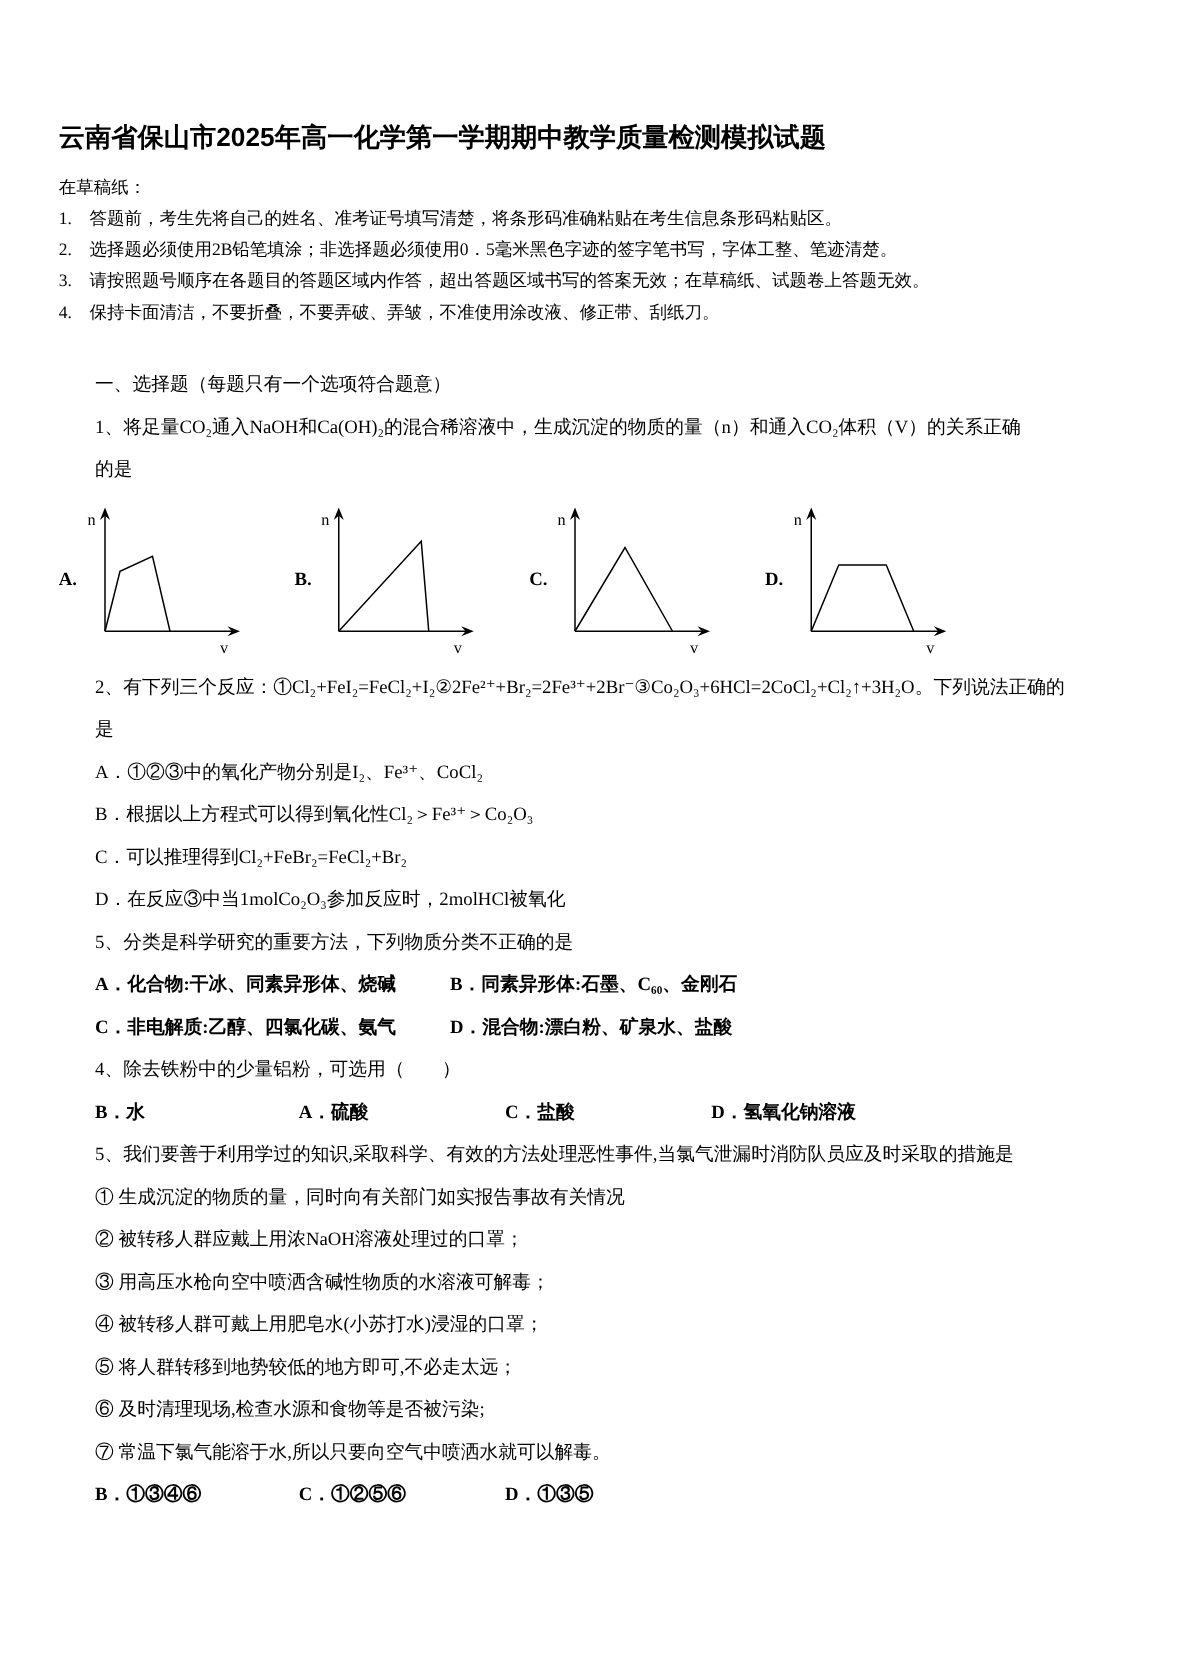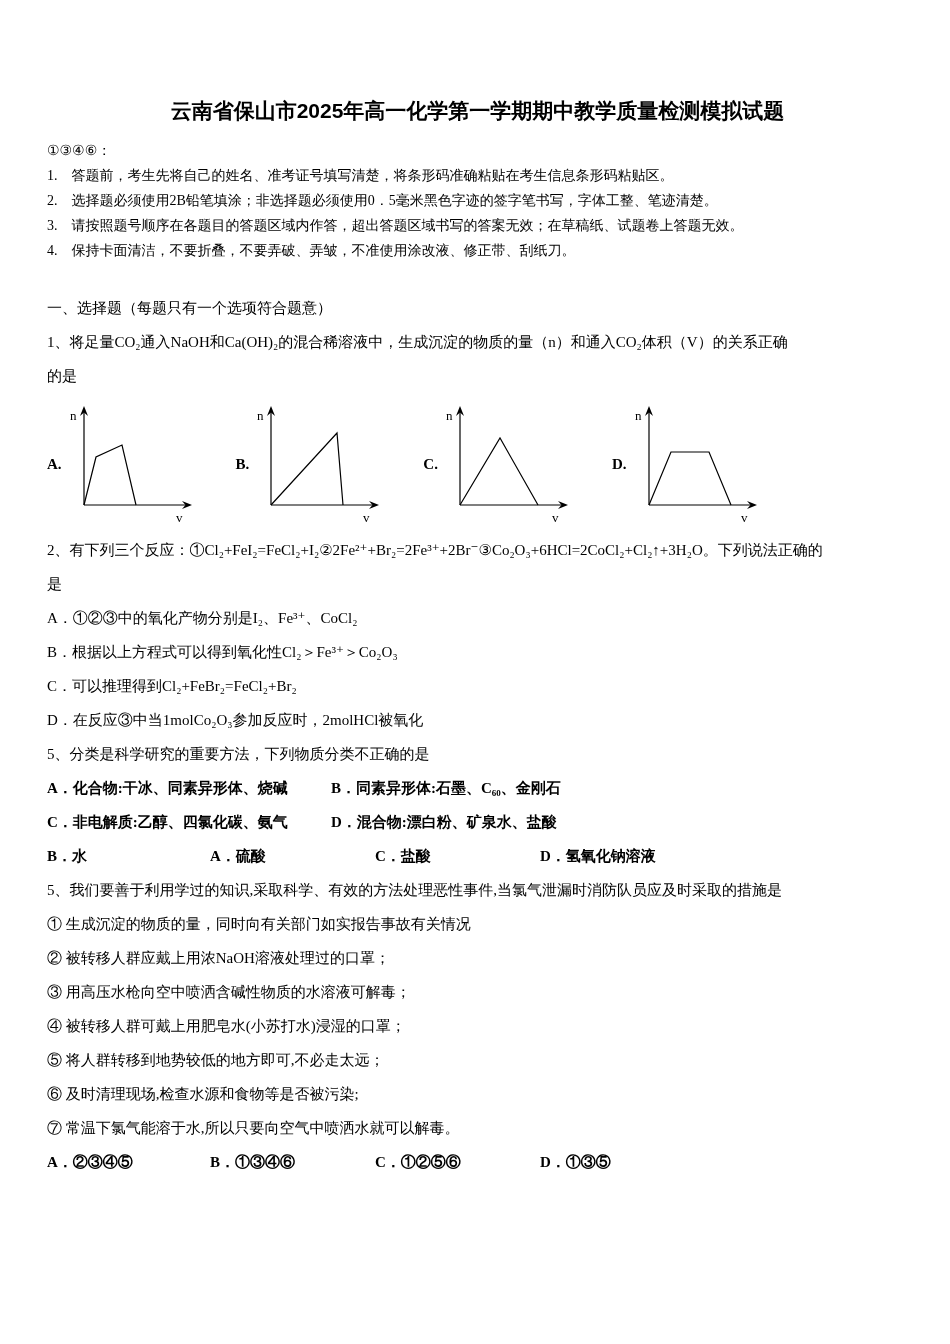--- a/index.html
+++ b/index.html
@@ -9,36 +9,37 @@
     background: #ffffff;
     color: #000000;
     font-family: "Liberation Serif", "DejaVu Serif", serif;
   }
   .page { padding: 96px 42px 40px 47px; }
 
   .title {
     font-family: "Liberation Sans", "DejaVu Sans", sans-serif;
     font-size: 21px;
     font-weight: bold;
-    text-align: center;
+    text-align: left;
     line-height: 30px;
     white-space: nowrap;
     margin-bottom: 12px;
   }
 
   .notice-line {
     font-size: 14px;
     line-height: 25px;
     white-space: nowrap;
   }
 
   .qline {
     font-size: 15px;
     line-height: 34px;
     white-space: nowrap;
+    margin-left: 29px;
   }
   .section-heading { margin-top: 28px; }
 
   .opt-bold { font-weight: bold; }
 
   .option-grid-2 {
     display: grid;
     grid-template-columns: 284px auto;
   }
   .option-grid-4 {
@@ -73,21 +74,21 @@
   }
 </style>
 </head>
 <body>
 
 <div class="page">
 
   <div class="title">云南省保山市2025年高一化学第一学期期中教学质量检测模拟试题</div>
 
   <div>
-    <div class="notice-line">①③④⑥：</div>
+    <div class="notice-line">在草稿纸：</div>
     <div class="notice-line">1.　答题前，考生先将自己的姓名、准考证号填写清楚，将条形码准确粘贴在考生信息条形码粘贴区。</div>
     <div class="notice-line">2.　选择题必须使用2B铅笔填涂；非选择题必须使用0．5毫米黑色字迹的签字笔书写，字体工整、笔迹清楚。</div>
     <div class="notice-line">3.　请按照题号顺序在各题目的答题区域内作答，超出答题区域书写的答案无效；在草稿纸、试题卷上答题无效。</div>
     <div class="notice-line">4.　保持卡面清洁，不要折叠，不要弄破、弄皱，不准使用涂改液、修正带、刮纸刀。</div>
   </div>
 
   <div class="qline section-heading">一、选择题（每题只有一个选项符合题意）</div>
 
   <div class="qline">1、将足量CO₂通入NaOH和Ca(OH)₂的混合稀溶液中，生成沉淀的物质的量（n）和通入CO₂体积（V）的关系正确</div>
   <div class="qline">的是</div>
@@ -158,35 +159,35 @@
   <div class="qline">5、分类是科学研究的重要方法，下列物质分类不正确的是</div>
   <div class="qline option-grid-2">
     <span class="opt-bold">A．化合物:干冰、同素异形体、烧碱</span>
     <span class="opt-bold">B．同素异形体:石墨、C₆₀、金刚石</span>
   </div>
   <div class="qline option-grid-2">
     <span class="opt-bold">C．非电解质:乙醇、四氯化碳、氨气</span>
     <span class="opt-bold">D．混合物:漂白粉、矿泉水、盐酸</span>
   </div>
 
+  <div class="qline">4、除去铁粉中的少量铝粉，可选用（　　）</div>
   <div class="qline option-grid-4">
     <span class="opt-bold">B．水</span>
     <span class="opt-bold">A．硫酸</span>
     <span class="opt-bold">C．盐酸</span>
     <span class="opt-bold">D．氢氧化钠溶液</span>
   </div>
 
   <div class="qline">5、我们要善于利用学过的知识,采取科学、有效的方法处理恶性事件,当氯气泄漏时消防队员应及时采取的措施是</div>
   <div class="qline">① 生成沉淀的物质的量，同时向有关部门如实报告事故有关情况</div>
   <div class="qline">② 被转移人群应戴上用浓NaOH溶液处理过的口罩；</div>
   <div class="qline">③ 用高压水枪向空中喷洒含碱性物质的水溶液可解毒；</div>
   <div class="qline">④ 被转移人群可戴上用肥皂水(小苏打水)浸湿的口罩；</div>
   <div class="qline">⑤ 将人群转移到地势较低的地方即可,不必走太远；</div>
   <div class="qline">⑥ 及时清理现场,检查水源和食物等是否被污染;</div>
   <div class="qline">⑦ 常温下氯气能溶于水,所以只要向空气中喷洒水就可以解毒。</div>
   <div class="qline option-grid-4">
-    <span class="opt-bold">A．②③④⑤</span>
     <span class="opt-bold">B．①③④⑥</span>
     <span class="opt-bold">C．①②⑤⑥</span>
     <span class="opt-bold">D．①③⑤</span>
   </div>
 
 </div>
 
 </body></html>

